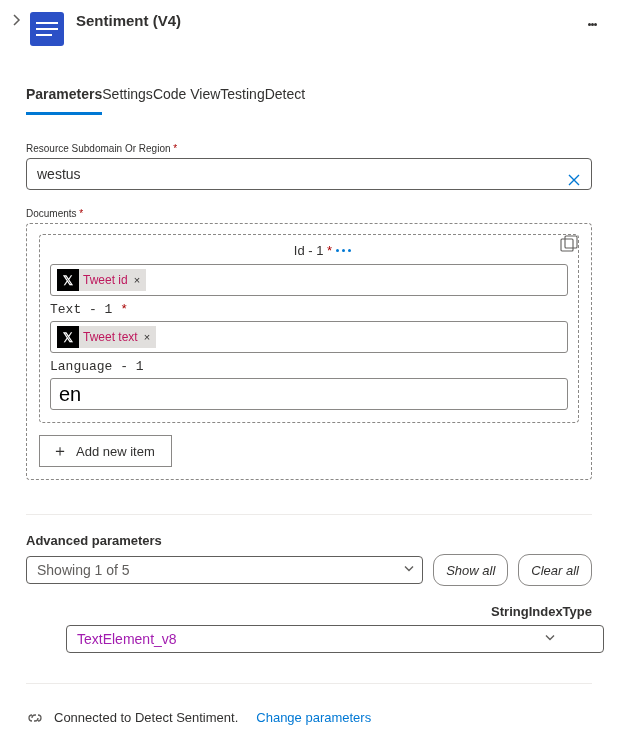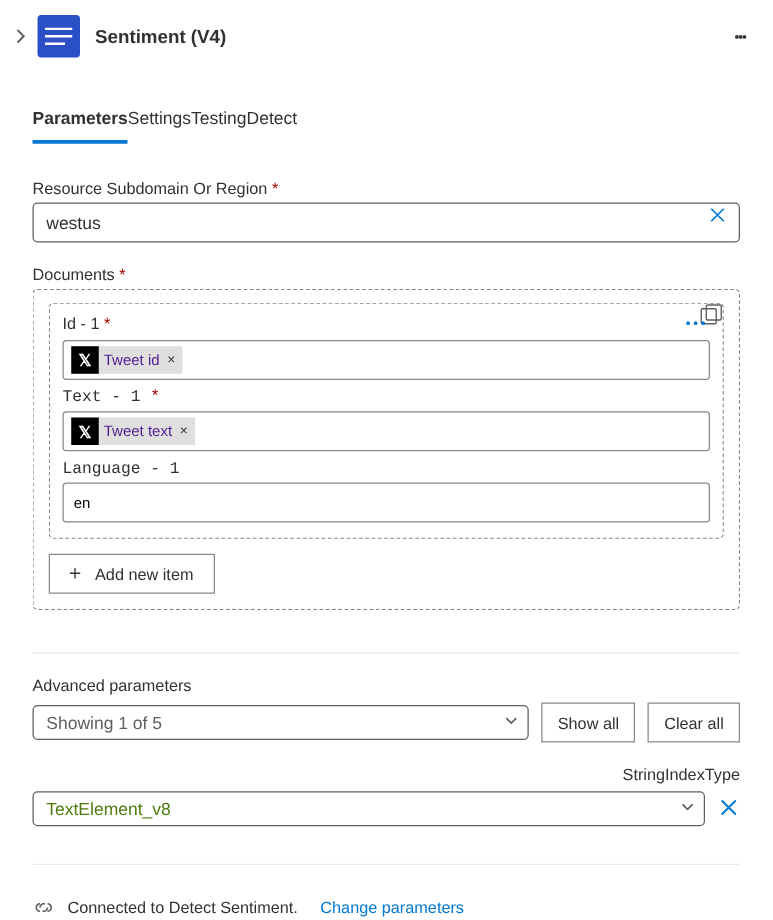--- a/index.html
+++ b/index.html
@@ -6,21 +6,20 @@
   body {
     font-family: "Segoe UI", -apple-system, BlinkMacSystemFont, sans-serif;
     font-size: 13px;
     color: #323130;
     background: #fff;
     width: 618px;
     height: 736px;
   }
   .header {
     display: flex;
-    align-items: center;
     padding: 12px 14px 6px 8px;
   }
   .chevron-r {
     width: 16px;
     height: 16px;
     display: inline-flex;
     align-items: center;
     justify-content: center;
     cursor: pointer;
   }
@@ -63,29 +62,29 @@
     cursor: pointer;
   }
   .tab.active {
     font-weight: 600;
     border-bottom: 3px solid #0078d4;
   }
   .content {
     padding: 28px 26px 10px 26px;
   }
   .label {
-    font-size: 13px;
+    font-size: 10px;
     color: #323130;
     margin-bottom: 4px;
   }
   .req::after { content: " *"; color: #a80000; }
   .input-row {
     position: relative;
     display: flex;
-    align-items: flex-start;
+    align-items: flex-end;
   }
   .input-row input {
     width: 100%;
     height: 32px;
     border: 1px solid #605e5c;
     border-radius: 4px;
     padding: 0 34px 0 10px;
     font-size: 14px;
     color: #323130;
   }
@@ -125,22 +124,23 @@
   .array-switch svg { stroke: #605e5c; stroke-width: 1.1; fill: none; }
   .item-box {
     border: 1px dashed #8a8886;
     border-radius: 4px;
     padding: 8px 10px 12px 10px;
     position: relative;
   }
   .item-head {
     display: flex;
     align-items: center;
-    justify-content: space-between;
+    justify-content: center;
     margin-bottom: 6px;
+    margin-left: 31px;
   }
   .item-label { font-size: 13px; }
   .item-menu {
     display: flex;
     gap: 3px;
     cursor: pointer;
     padding: 4px;
   }
   .item-menu .dot { width: 3px; height: 3px; border-radius: 50%; background: #0078d4; }
   .token-input {
@@ -166,29 +166,29 @@
     width: 22px;
     height: 22px;
     display: flex;
     align-items: center;
     justify-content: center;
     color: #fff;
     background: #000;
     font-size: 13px;
     font-weight: 800;
   }
-  .token .tx { color: #4c1d95; }
+  .token .tx { color: #be185d; }
   .token .rm { font-size: 11px; color: #323130; margin-left:2px; cursor:pointer; }
   .plain-input {
     border: 1px solid #8a8886;
     border-radius: 3px;
     height: 32px;
     width: 100%;
     padding: 0 8px;
-    font-size: 12px;
+    font-size: 20px;
   }
   .field-lbl { font-size: 13px; margin: 3px 0 4px 0; font-family: Liberation Mono, monospace; }
   .add-btn {
     margin-top: 12px;
     border: 1px solid #8a8886;
     height: 32px;
     display: inline-flex;
     align-items: center;
     gap: 8px;
     padding: 0 16px 0 12px;
@@ -200,20 +200,21 @@
   .add-btn .plus { font-size: 16px; line-height: 1; color: #323130; }
 
   .hr {
     border: none;
     border-top: 1px solid #edebe9;
     margin: 34px 0 18px 0;
   }
   .adv-label {
     font-size: 13px;
     margin-bottom: 6px;
+    font-weight: bold;
   }
   .adv-row {
     display: flex;
     gap: 10px;
     align-items: center;
   }
   .select-wrap {
     position: relative;
     flex: 1;
   }
@@ -233,31 +234,32 @@
   .select-wrap .caret {
     position: absolute;
     right: 8px;
     top: 50%;
     transform: translateY(-50%);
     pointer-events: none;
   }
   .btn-outline {
     height: 32px;
     border: 1px solid #8a8886;
-    border-radius: 0;
+    border-radius: 11px;
     background: #fff;
     padding: 0 12px;
     font-size: 13px;
     cursor: pointer;
     color: #323130;
+    font-style: italic;
   }
   .sit-block { margin-top: 18px; text-align: right; }
   .sit-row { display: flex; align-items: center; gap: 10px; }
   .sit-row .select-wrap { flex: 1; }
-  .sit-row .sel { color: #4d7c0f; }
+  .sit-row .sel { color: #a21caf; margin-left: 40px; }
   .hr2 {
     border: none;
     border-top: 1px solid #edebe9;
     margin: 30px 0 16px 0;
   }
   .footer {
     padding: 0 26px 20px 26px;
     display: flex;
     align-items: center;
     gap: 10px;
@@ -295,20 +297,21 @@
   <span class="kebab">
     <span class="dot"></span>
       <span class="dot"></span>
       <span class="dot"></span>
   </span>
 </div>
 
 <div class="tabs">
   <div class="tab active">Parameters</div>
   <div class="tab">Settings</div>
+  <div class="tab">Code View</div>
   <div class="tab">Testing</div>
   <div class="tab">Detect</div>
 </div>
 
 <div class="content">
 
   <div class="label req">Resource Subdomain Or Region</div>
   <div class="input-row">
     <input type="text" value="westus" style="">
     <span class="clear-x">

